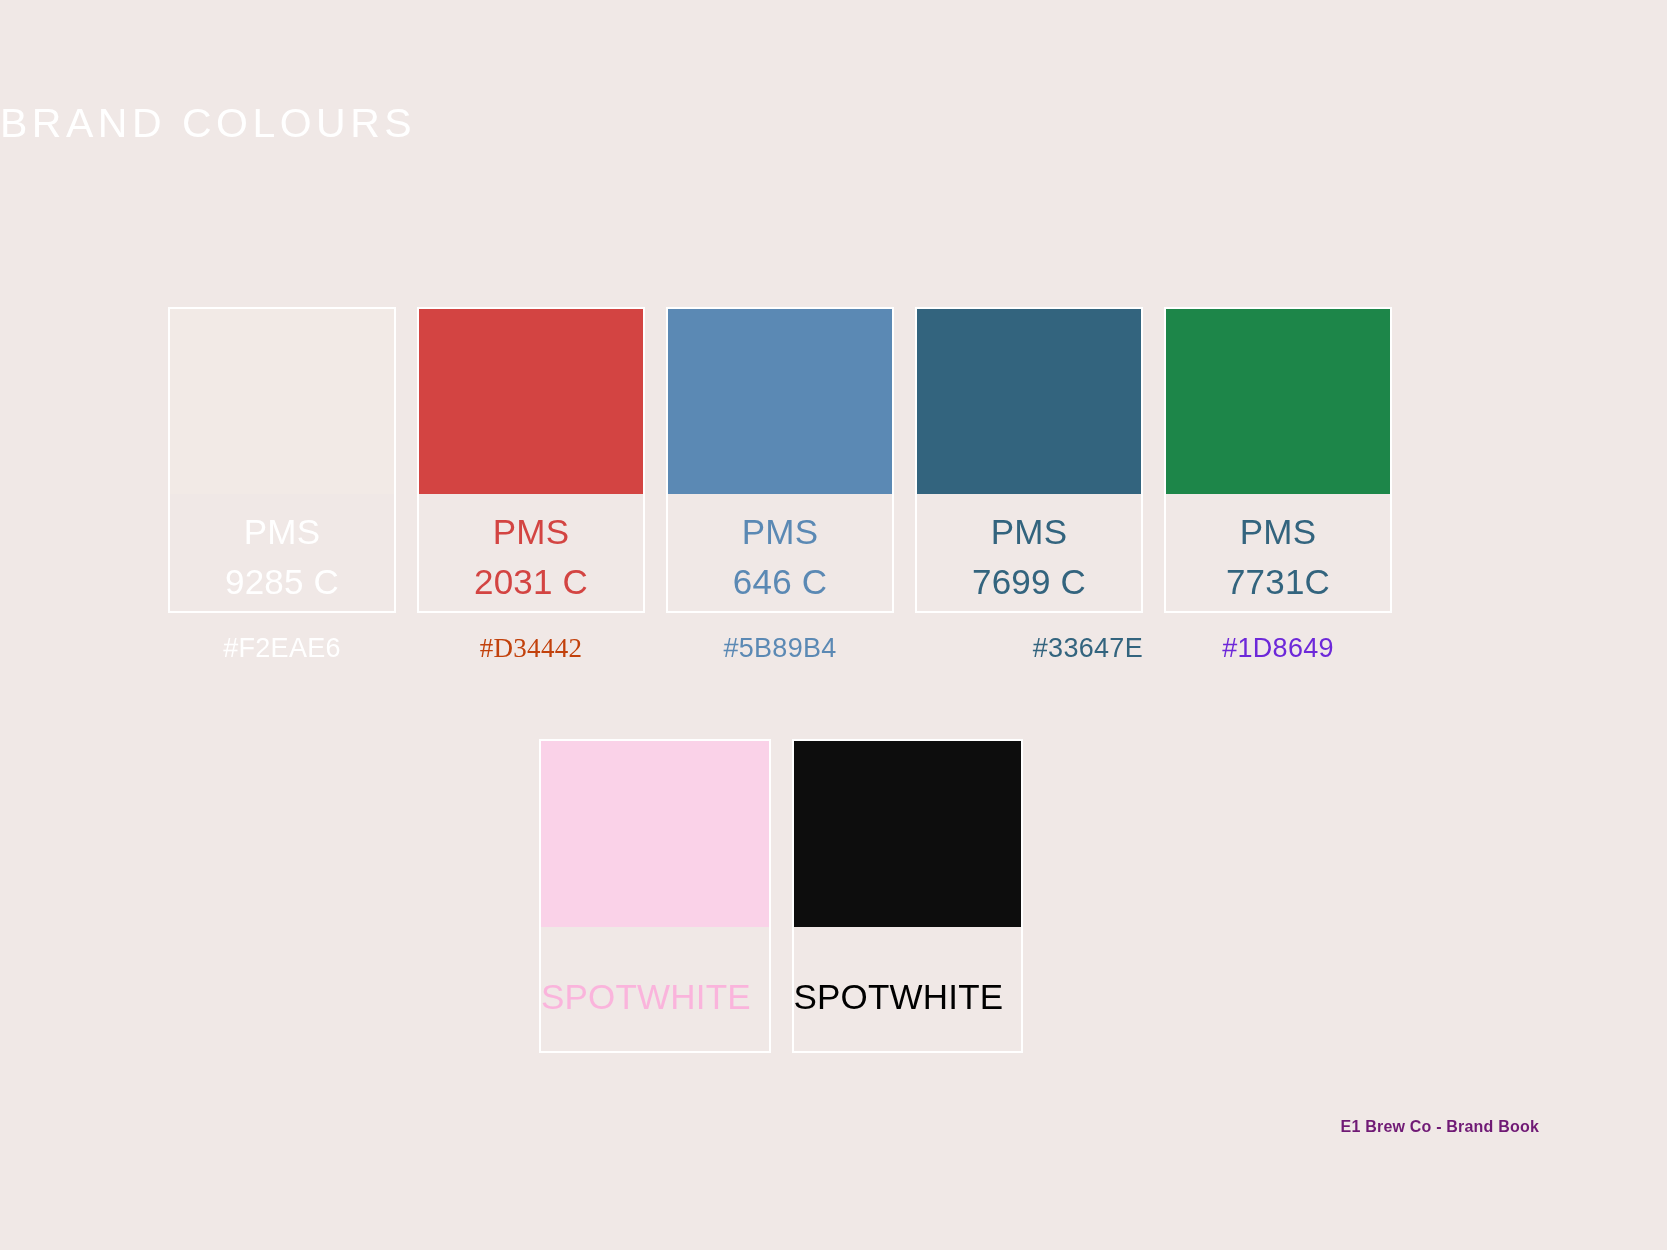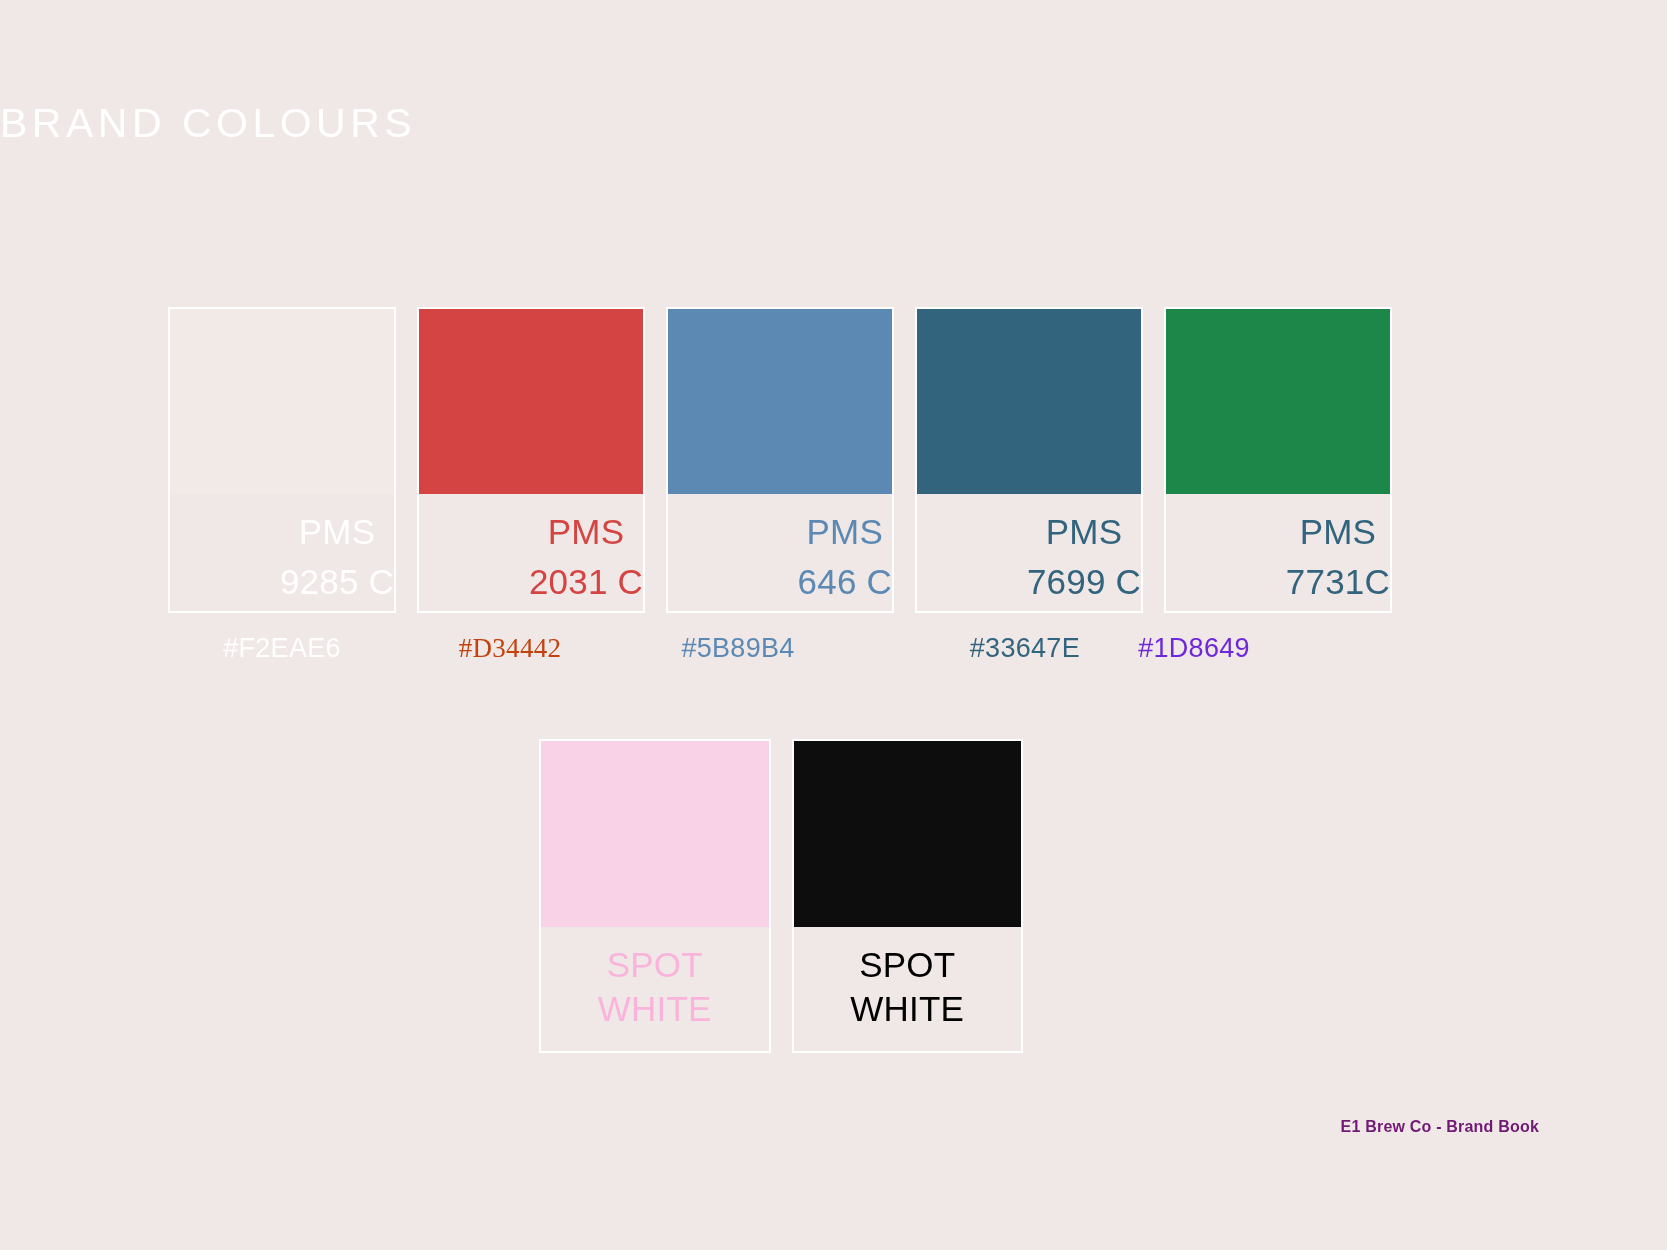--- a/index.html
+++ b/index.html
@@ -37,21 +37,20 @@
     display: flex;
     gap: 21px;
   }
   .swatch-card {
     width: 228px;
     box-sizing: border-box;
     border: 2px solid #FFFFFF;
     display: flex;
     flex-direction: column;
     background: transparent;
-    align-items: flex-end;
   }
   .swatch-chip {
     height: 185px;
     width: 100%;
   }
   .swatch-caption {
     height: 117px;
     display: flex;
     flex-direction: column;
     align-items: center;
@@ -65,20 +64,21 @@
     white-space: nowrap;
   }
 
   
   .hex-row {
     position: absolute;
     top: 633px;
     left: 168px;
     width: 1232px;
     display: flex;
+    gap: 21px;
   }
   .hex-label {
     width: 228px;
     text-align: center;
     font-size: 27px;
     font-weight: 400;
     letter-spacing: 0.3px;
     white-space: nowrap;
   }
 
@@ -98,21 +98,21 @@
     display: flex;
     flex-direction: column;
   }
   .spot-chip {
     height: 186px;
     width: 100%;
   }
   .spot-caption {
     height: 124px;
     display: flex;
-    flex-direction: column;
+    flex-direction: row;
     align-items: center;
     justify-content: flex-start;
     padding-top: 16px;
     box-sizing: border-box;
     font-size: 35px;
     line-height: 1.27;
     font-weight: 400;
     letter-spacing: 0.2px;
     white-space: nowrap;
   }

